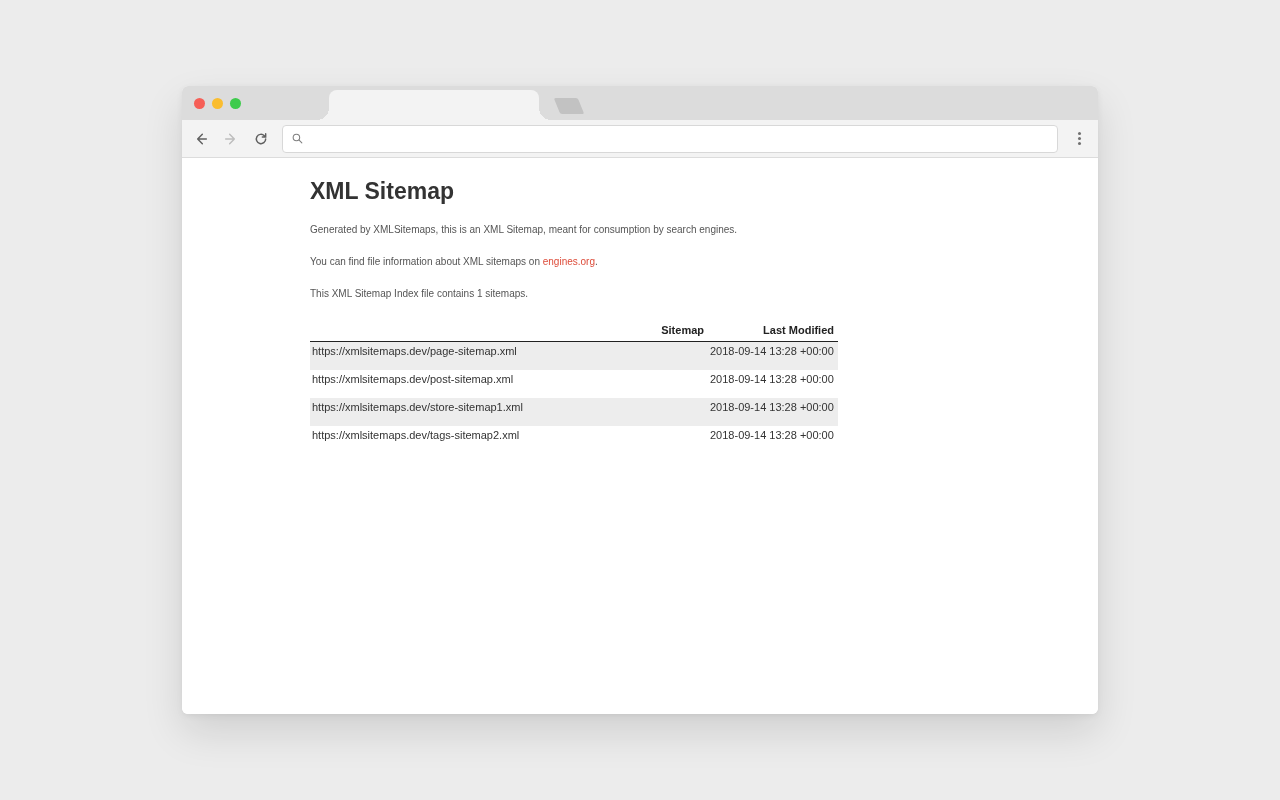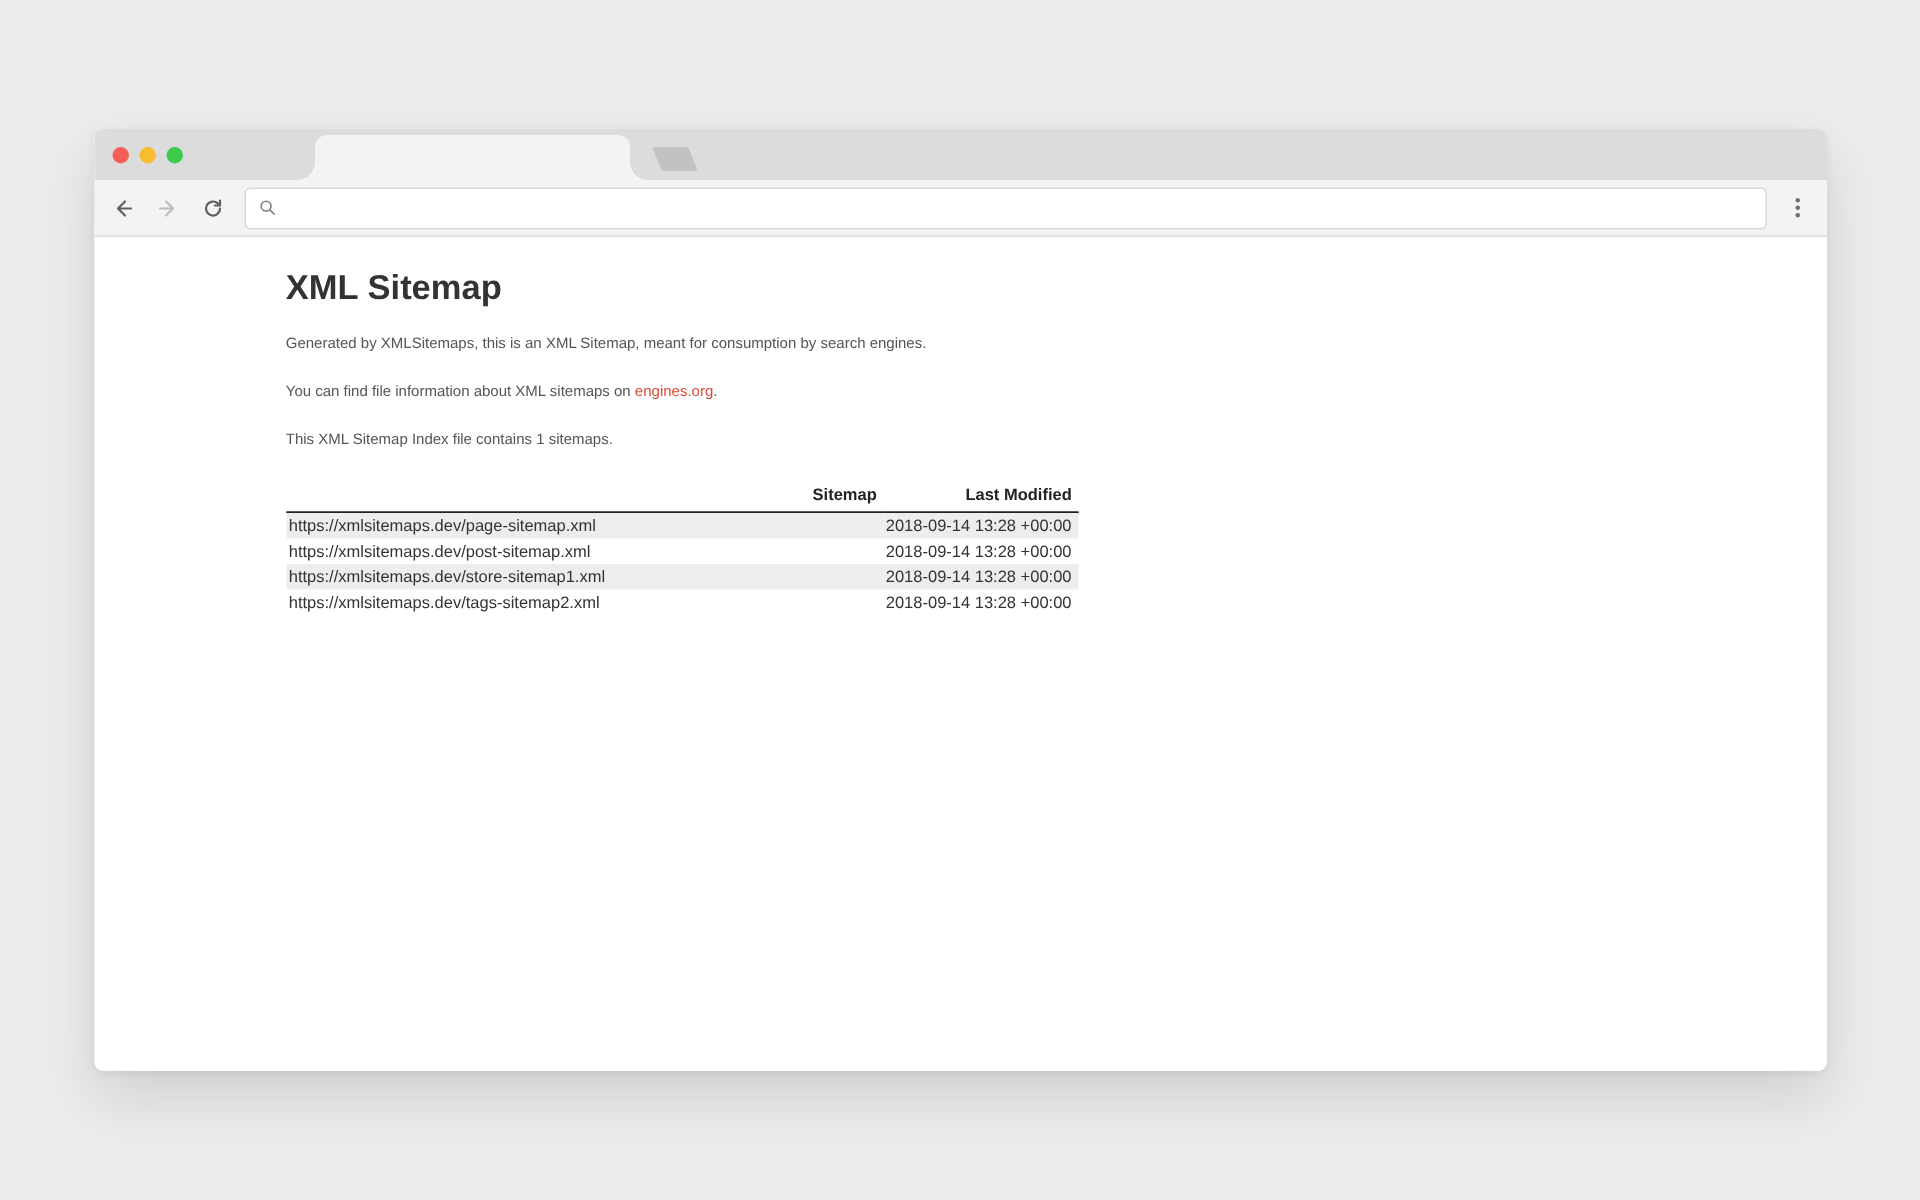--- a/index.html
+++ b/index.html
@@ -3,21 +3,21 @@
   <meta charset="utf-8">
   <style>
     * { margin: 0; padding: 0; box-sizing: border-box; }
     body {
       background: #ececec;
       font-family: -apple-system, BlinkMacSystemFont, "Segoe UI", Helvetica, Arial, sans-serif;
       width: 1280px; height: 800px; overflow: hidden;
       display: flex; align-items: center; justify-content: center;
     }
     .browser {
-      width: 1155px; height: 628px;
+      width: 916px; height: 628px;
       background: #fff;
       border-radius: 6px;
       box-shadow: 0 18px 40px rgba(0,0,0,0.12), 0 2px 6px rgba(0,0,0,0.06);
       overflow: hidden; display: flex; flex-direction: column;
     }
     .tabbar {
       height: 34px; background: #dcdcdc; position: relative;
       display: flex; align-items: center; padding: 0 10px;
     }
     .traffic { display: flex; gap: 7px; align-items: center; margin-left: 2px; }
@@ -68,21 +68,21 @@
     .kebab span { width:3px; height:3px; background:#707070; border-radius:50%; }
 
     .viewport { flex:1; overflow:auto; background:#fff; }
     .content { padding: 16px 26px 24px 128px; max-width: 900px; }
     h1 { font-size: 23px; font-weight: 700; color:#333; margin: 4px 0 18px; font-family: Helvetica, Arial, sans-serif; }
     .para { font-size: 10px; color:#555; margin: 0 0 18px; line-height: 1.4; }
     .para a { color:#dd4b39; text-decoration: none; }
 
     table { border-collapse: collapse; width: 528px; font-size: 11px; font-family: Helvetica, Arial, sans-serif;}
     thead th { text-align:right; font-weight:700; color:#222; padding:5px 4px 5px 2px; border-bottom:1px solid #222;}
-    tbody td { padding:3px 4px 2px 2px; color:#333; white-space:nowrap; }
+    tbody td { padding:3px 4px 13px 2px; color:#333; white-space:nowrap; }
     tbody tr:nth-child(odd) td { background:#ededed; }
     tbody td:first-child { width: 398px; }
   </style>
 </head>
 <body>
 
 <div class="browser">
 
   <div class="tabbar">
     <div class="traffic">

